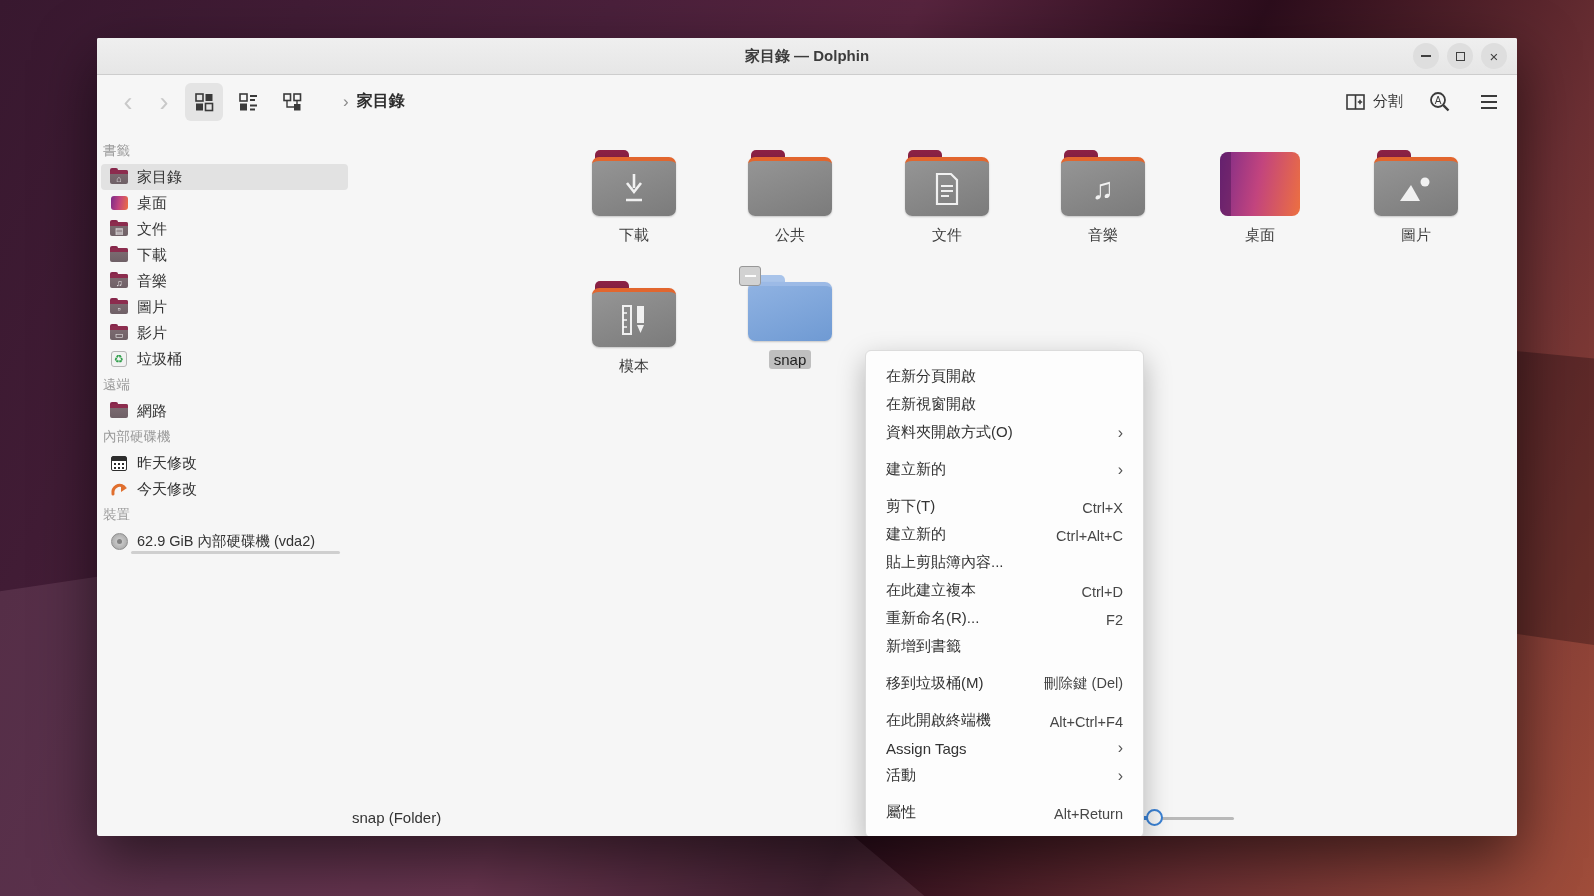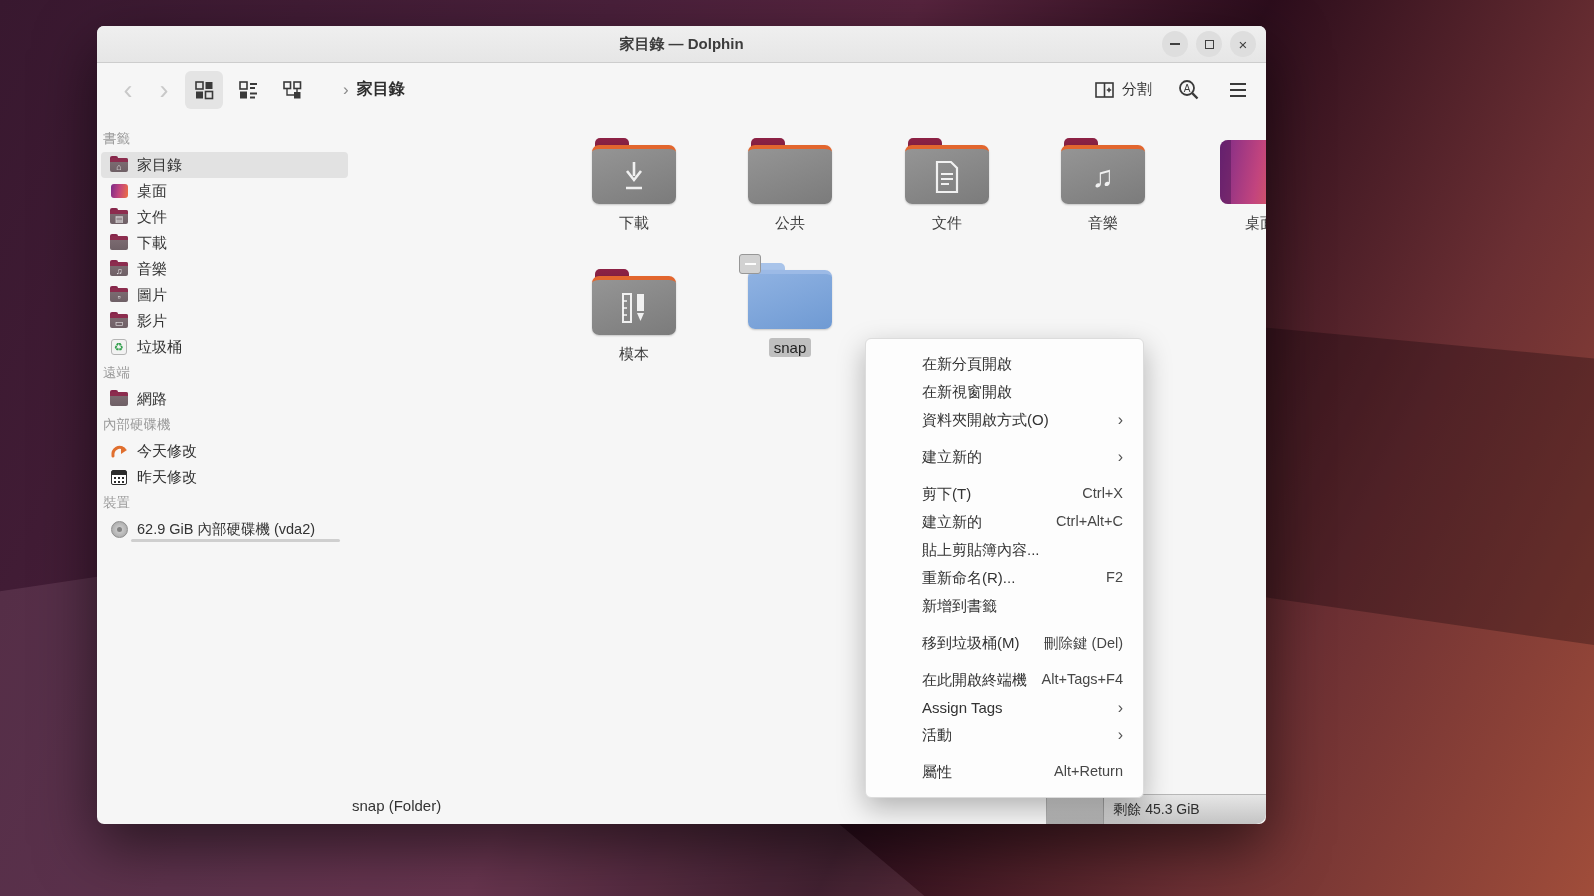--- a/index.html
+++ b/index.html
@@ -5,22 +5,22 @@
   * { margin:0; padding:0; box-sizing:border-box; }
   html,body { width:1594px; height:896px; overflow:hidden;
     font-family:"Liberation Sans","DejaVu Sans",sans-serif; }
   
   .desktop { position:absolute; inset:0;
     background:linear-gradient(117deg,#38182f 0%,#4a203b 30%,#57243e 45%,#2c0d1c 62%,#6b2f33 80%,#a04d3a 100%); }
   .facet { position:absolute; inset:0; }
   .facet-light { clip-path:polygon(0 66%,30% 58%,58% 100%,0 100%); background:rgba(230,180,205,.12); }
   .facet-dark  { clip-path:polygon(28% 28%,100% 40%,100% 72%,46% 58%); background:rgba(10,0,8,.28); }
   
-  .win { position:absolute; left:97px; top:26px; width:1169px; height:798px;
-    background:#f6f6f6; border-radius:7px; box-shadow:0 22px 60px rgba(0,0,0,.55);
+  .win { position:absolute; left:97px; top:38px; width:1420px; height:798px;
+    background:#f6f6f6; border-radius:2px; box-shadow:0 22px 60px rgba(0,0,0,.55);
     overflow:hidden; }
   
   .titlebar { position:relative; height:37px; background:linear-gradient(#efefef,#e6e6e6);
     border-bottom:1px solid #cdcdcd; display:flex; align-items:center; justify-content:center; }
   .title { font-size:15px; font-weight:bold; color:#3c3c3c; }
   .winbtns { position:absolute; right:10px; top:5px; display:flex; gap:8px; }
   .wbtn { width:26px; height:26px; border-radius:50%; background:#dedede;
     display:flex; align-items:center; justify-content:center; cursor:pointer; }
   .glyph-min { width:10px; height:2px; background:#3f3f3f; }
   .glyph-max { width:9px; height:9px; border:1.6px solid #3f3f3f; }
@@ -87,21 +87,21 @@
     background:linear-gradient(100deg,#7c2b88,#c2447e 48%,#ed7040); }
   .deskicon::before { content:""; position:absolute; left:0; top:0; bottom:0; width:11px;
     background:rgba(70,20,80,.45); }
   .badge-minus { position:absolute; left:-9px; top:-9px; width:22px; height:20px; background:#d2d2d2;
     border:1px solid #979797; border-radius:3px; z-index:3; display:flex; align-items:center; justify-content:center; }
   .badge-minus i { display:block; width:11px; height:2.5px; background:#fdfdfd; }
   
   .cmenu { position:absolute; left:513px; top:222px; width:279px; padding:11px 0;
     background:#fdfdfd; border:1px solid #dcdcdc; border-radius:6px;
     box-shadow:0 10px 28px rgba(0,0,0,.28); z-index:6; }
-  .mi { display:flex; align-items:flex-start; padding:4.5px 20px; font-size:15px; color:#333; cursor:pointer;margin-left:36px; }
+  .mi { display:flex; align-items:flex-end; padding:4.5px 20px; font-size:15px; color:#333; cursor:pointer; }
   .mi .lbl { flex:1; }
   .mi .sc { color:#474747; font-size:14.5px; }
   .mi .arr { color:#555; font-size:16px; margin-left:8px; }
   .mgap { height:9px; }
   
   .statusbar { position:absolute; left:0; right:0; bottom:0; height:36px;padding-left:22px; }
   .sel-info { position:absolute; left:255px; top:9px; font-size:15px; color:#333; }
   .zoomer { position:absolute; left:952px; top:8px; display:flex; align-items:center; gap:8px; }
   .zoom-label { font-size:15px; color:#333; }
   .ztrack { position:relative; width:132px; height:18px; }
@@ -272,32 +272,32 @@
       <div class="side-item">
         <span class="mico">
             <span class="mfold"></span>
           </span>
         <span>網路</span>
       </div>
 
       <div class="sec-h">內部硬碟機</div>
       <div class="side-item">
         <span class="mico">
+            <span class="mcal"></span>
+          </span>
+        <span>昨天修改</span>
+      </div>
+      <div class="side-item">
+        <span class="mico">
           <svg width="18" height="16">
             <path d="M3 13 C2 6 9 2 14 6" fill="none" stroke="#e06f2e" stroke-width="3" stroke-linecap="round"></path>
             <polygon points="11,3 17,7 11,11" fill="#e06f2e"></polygon>
           </svg>
         </span>
         <span>今天修改</span>
-      </div>
-      <div class="side-item">
-        <span class="mico">
-            <span class="mcal"></span>
-          </span>
-        <span>昨天修改</span>
       </div>
 
       <div class="sec-h">裝置</div>
       <div class="side-item disk-item">
         <span class="mico">
             <span class="mdisk"></span>
           </span>
         <span>62.9 GiB 內部硬碟機 (vda2)</span>
         <span class="disk-bar"><span class="disk-fill"></span></span>
       </div>
@@ -419,35 +419,39 @@
             <span class="sc">Ctrl+X</span>
           </div>
         <div class="mi">
             <span class="lbl">建立新的</span>
             <span class="sc">Ctrl+Alt+C</span>
           </div>
         <div class="mi">
             <span class="lbl">貼上剪貼簿內容...</span>
           </div>
         <div class="mi">
+            <span class="lbl">在此建立複本</span>
+            <span class="sc">Ctrl+D</span>
+          </div>
+        <div class="mi">
             <span class="lbl">重新命名(R)...</span>
             <span class="sc">F2</span>
           </div>
         <div class="mi">
             <span class="lbl">新增到書籤</span>
           </div>
         <div class="mgap"></div>
         <div class="mi">
             <span class="lbl">移到垃圾桶(M)</span>
             <span class="sc">刪除鍵 (Del)</span>
           </div>
         <div class="mgap"></div>
         <div class="mi">
             <span class="lbl">在此開啟終端機</span>
-            <span class="sc">Alt+Tags+F4</span>
+            <span class="sc">Alt+Ctrl+F4</span>
           </div>
         <div class="mi">
             <span class="lbl">Assign Tags</span>
             <span class="arr">›</span>
           </div>
         <div class="mi">
             <span class="lbl">活動</span>
             <span class="arr">›</span>
           </div>
         <div class="mgap"></div>
@@ -462,19 +466,15 @@
   <div class="statusbar">
     <div class="sel-info">snap (Folder)</div>
     <div class="zoomer">
       <span class="zoom-label">縮放：</span>
       <div class="ztrack">
         <div class="rail"></div>
         <div class="fill"></div>
         <div class="handle"></div>
       </div>
     </div>
-    <div class="capbar">
-      <div class="used"></div>
-      <div class="captext">剩餘 45.3 GiB</div>
-    </div>
   </div>
 
 </div>
 
 </body></html>

